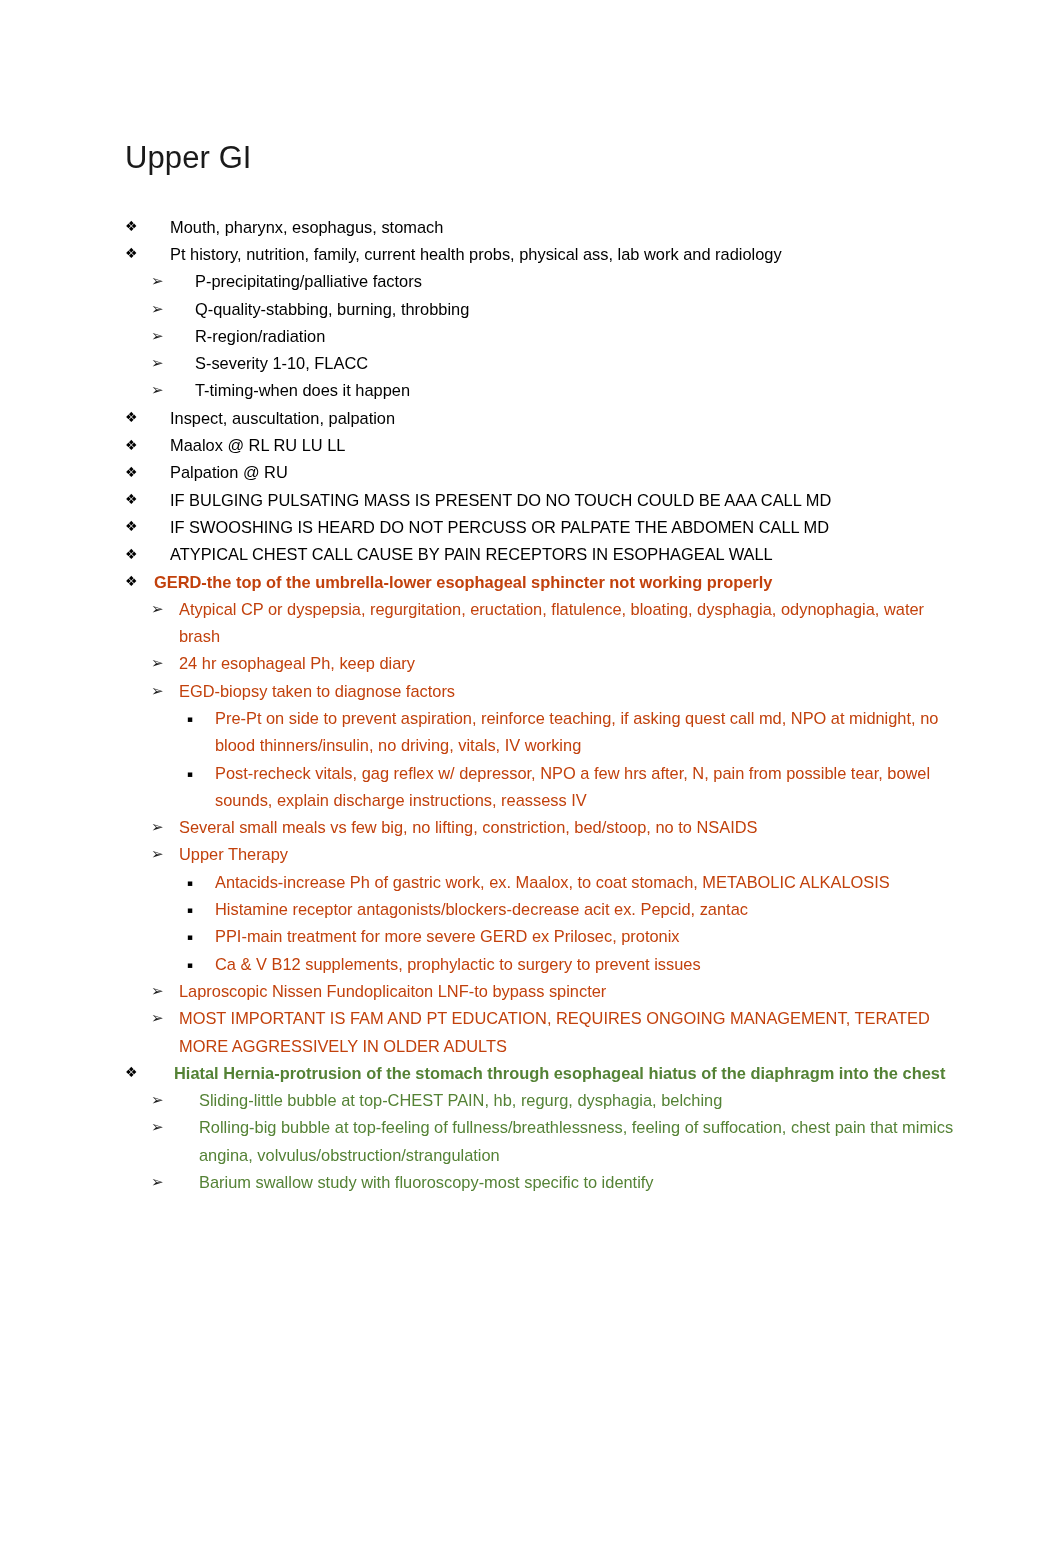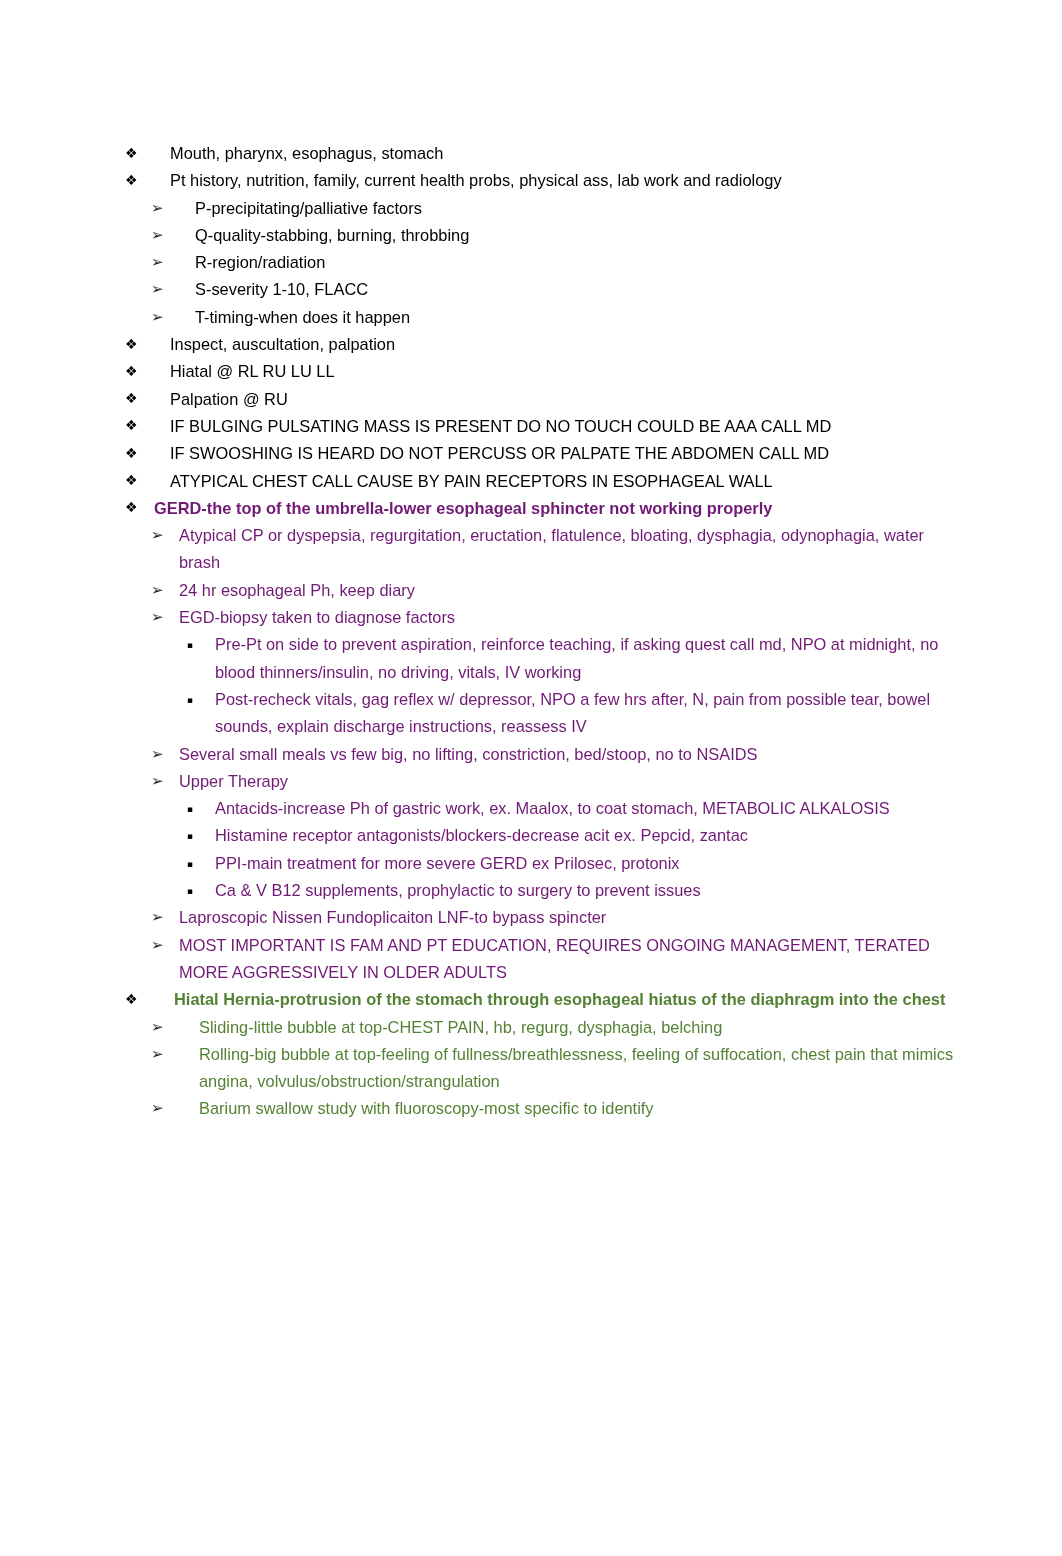--- a/index.html
+++ b/index.html
@@ -87,30 +87,31 @@
     padding-left: 28px;
   }
   .l3 > li.item > .bullet {
     font-size: 9px;
     color: #000000;
     top: 1px;
   }
   .txt {
     display: block;
   }
-  .blue  { color: #701a75; }
+  .blue  { color: #c2410c; }
   .green { color: #548235; margin-left: 20px; }
   .bold  { font-weight: 700; }
   .black { color: #000000; margin-left: 16px; }
 </style>
 </head>
 <body>
 
 <div class="page">
 
+  <h1 class="doc-title">Upper GI</h1>
 
   <ul class="lvl l1">
 
     <li class="item">
       <span class="bullet">❖</span>
       <span class="txt black">Mouth, pharynx, esophagus, stomach</span>
     </li>
 
     <li class="item">
       <span class="bullet">❖</span>
@@ -139,21 +140,21 @@
         <span class="txt black">T-timing-when does it happen</span>
       </li>
     </ul>
 
     <li class="item">
       <span class="bullet">❖</span>
       <span class="txt black">Inspect, auscultation, palpation</span>
     </li>
     <li class="item">
       <span class="bullet">❖</span>
-      <span class="txt black">Hiatal @ RL RU LU LL</span>
+      <span class="txt black">Maalox @ RL RU LU LL</span>
     </li>
     <li class="item">
       <span class="bullet">❖</span>
       <span class="txt black">Palpation @ RU</span>
     </li>
     <li class="item">
       <span class="bullet">❖</span>
       <span class="txt black">IF BULGING PULSATING MASS IS PRESENT DO NO TOUCH COULD BE AAA CALL MD</span>
     </li>
     <li class="item">

